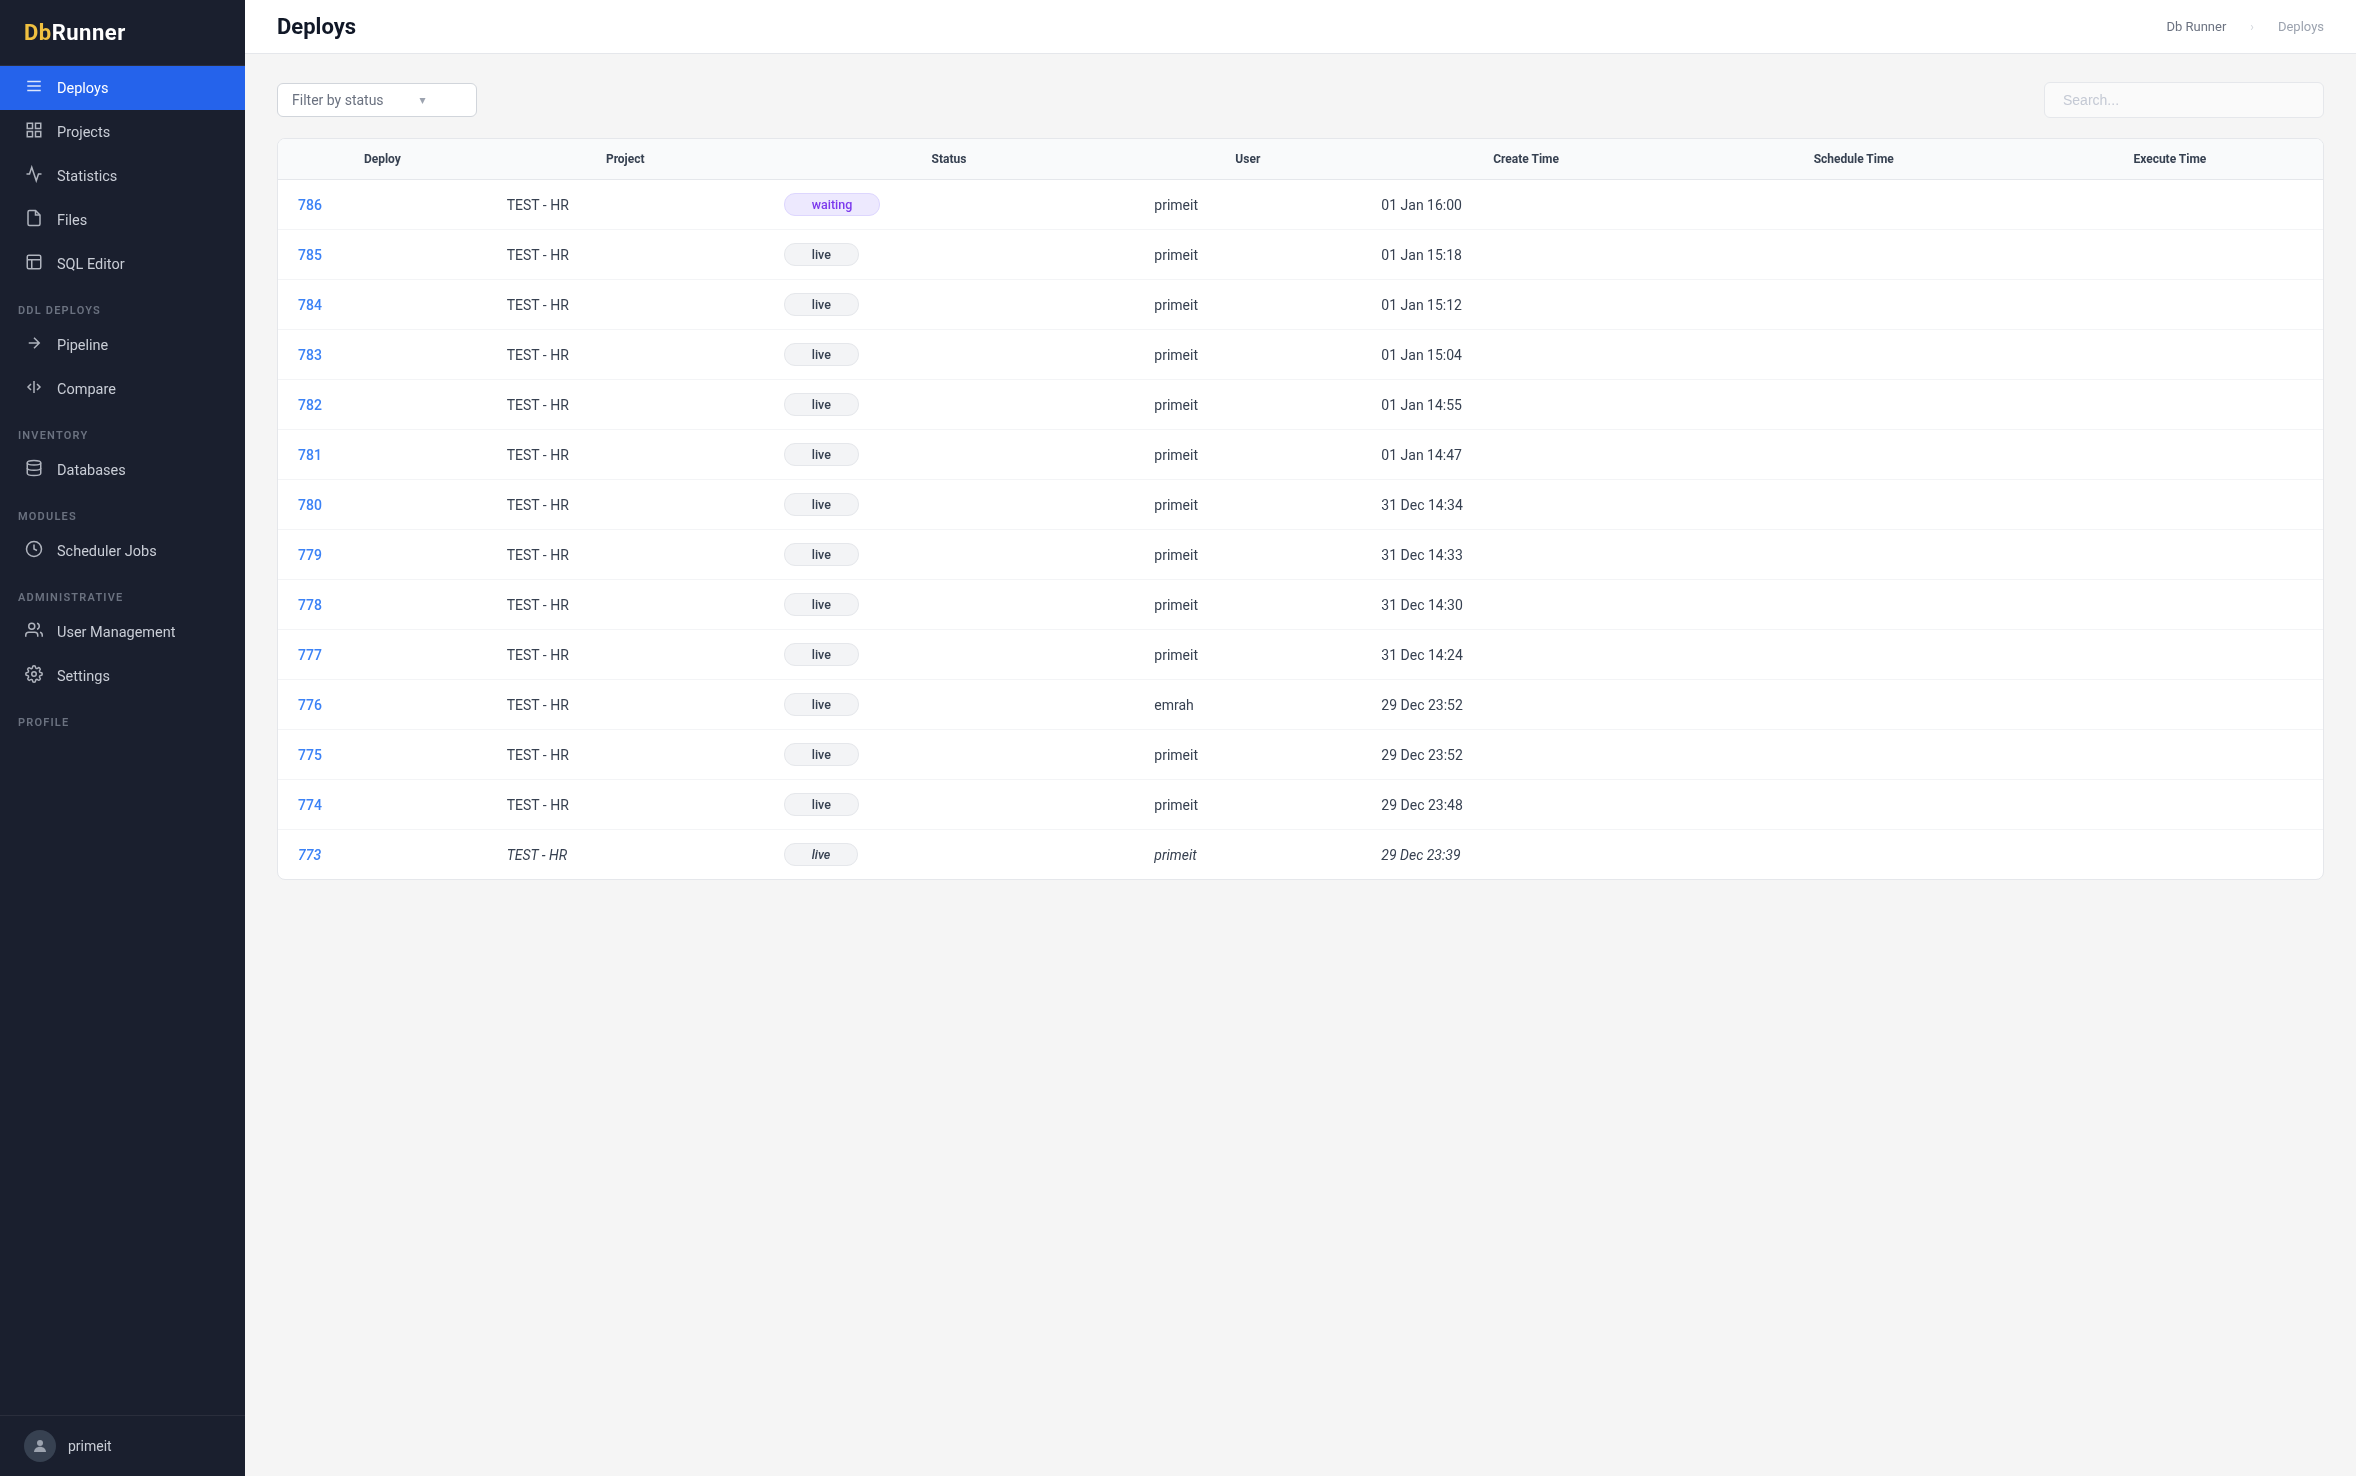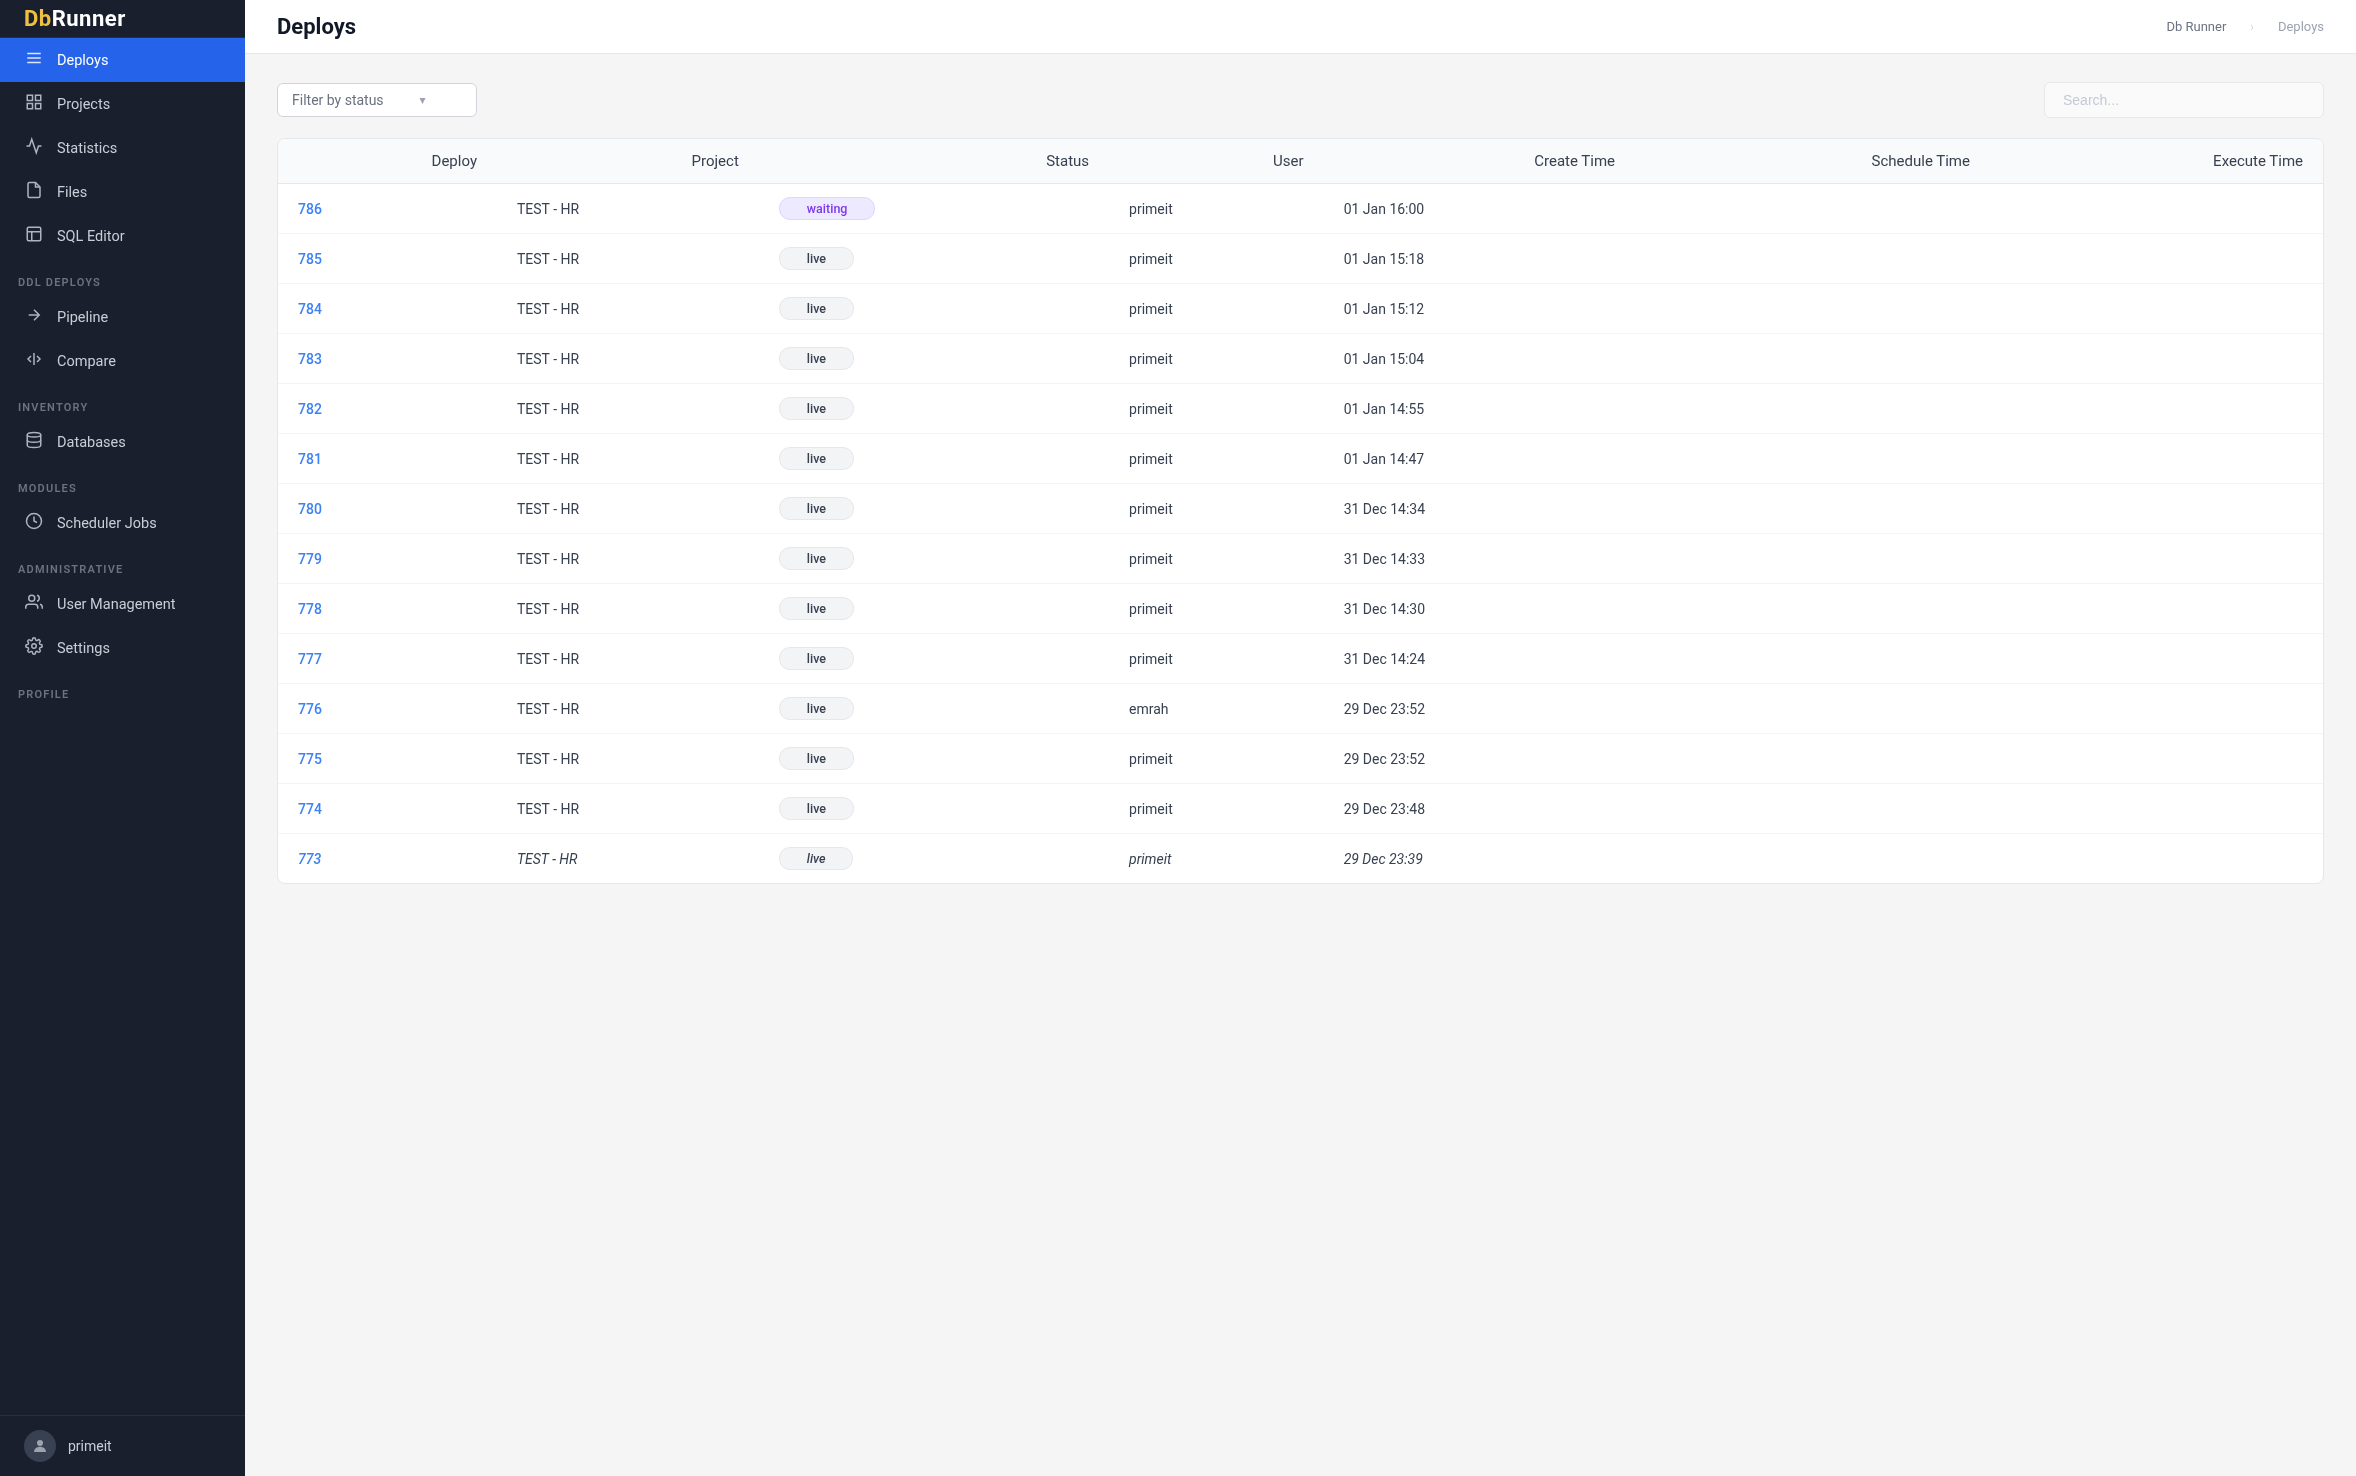--- a/index.html
+++ b/index.html
@@ -10,21 +10,21 @@
       width: 245px;
       min-width: 245px;
       background: #1a1f2e;
       color: #fff;
       display: flex;
       flex-direction: column;
       height: 100vh;
       overflow-y: auto;
     }
     #sidebar .logo {
-      padding: 6px 24px;
+      padding: 20px 24px;
       font-size: 22px;
       font-weight: 700;
       letter-spacing: 0.5px;
       border-bottom: 1px solid rgba(255,255,255,0.07);
     }
     #sidebar .logo span.db { color: #f0c040; }
     #sidebar .logo span.runner { color: #fff; }
 
     .nav-section-label {
       padding: 18px 18px 6px;
@@ -141,24 +141,24 @@
       width: 100%;
       border-collapse: collapse;
       font-size: 14px;
     }
     thead tr {
       background: #f9fafb;
       border-bottom: 1.5px solid #e5e7eb;
     }
     thead th {
       padding: 13px 20px;
-      text-align: right;
-      font-weight: 400;
+      text-align: center;
+      font-weight: 700;
       color: #374151;
-      font-size: 15px;
+      font-size: 12px;
       white-space: nowrap;
     }
     tbody tr {
       border-bottom: 1px solid #f3f4f6;
       transition: background 0.1s;
     }
     tbody tr:last-child { border-bottom: none; font-style: italic; }
     tbody td {
       padding: 13px 20px;
       color: #374151;

